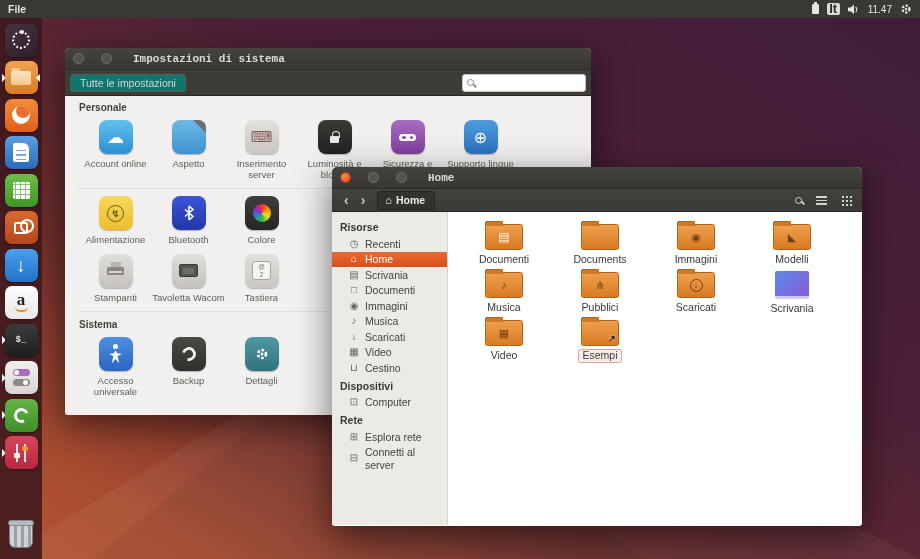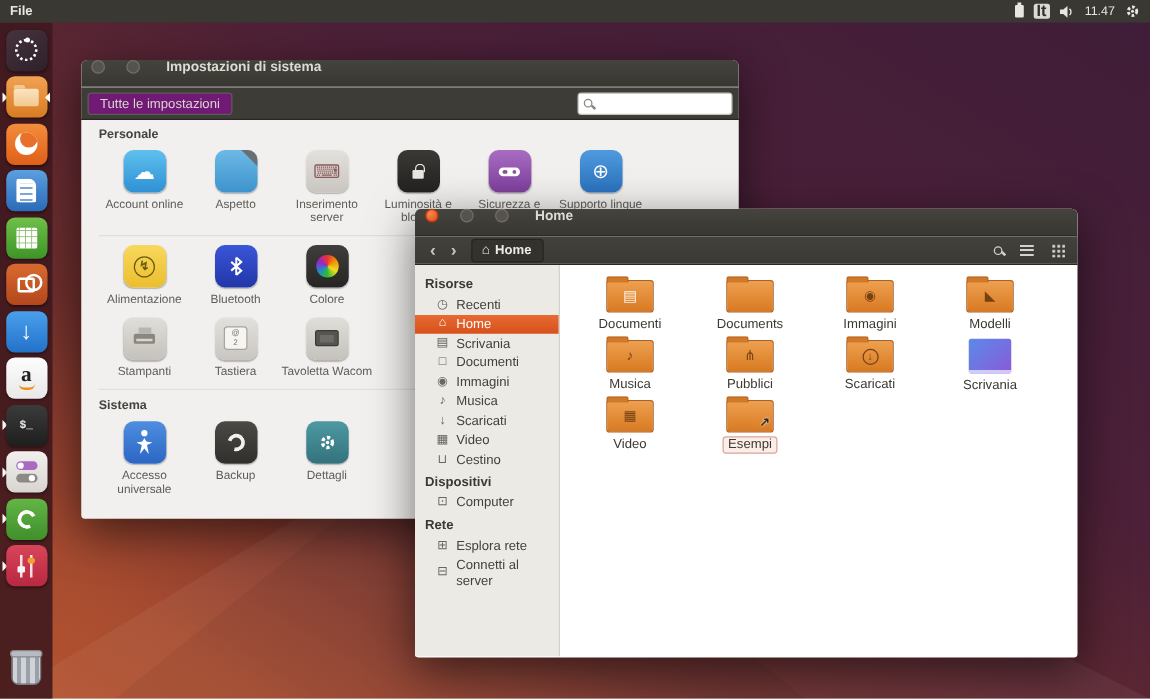--- a/index.html
+++ b/index.html
@@ -81,29 +81,29 @@
   .vslider.s1::after { top:9px; } .vslider.s2::after { top:2px; background:#f0a030; border-radius:50%; }
 
   .litem.trash { position:absolute; bottom:6px; }
   .trash-can { width:24px; height:28px; border-radius:5px 5px 6px 6px;
     background:repeating-linear-gradient(90deg,#cfd2d6 0 4px,#9aa0a8 4px 7px); border:1px solid #787d84; position:relative; }
   .trash-can::before { content:""; position:absolute; top:-1px; left:-2px; right:-2px; height:4px; background:#b8bcc2; border-radius:3px; border:1px solid #888; }
 
   
   .window { position:absolute; border-radius:5px 5px 3px 3px; box-shadow:0 10px 36px rgba(0,0,0,.55); }
   .titlebar { height:22px; background:linear-gradient(#45433e,#393732); border-radius:5px 5px 0 0;
-    display:flex; align-items:flex-start; padding-left:8px; gap:17px; border-bottom:1px solid #2c2b27; }
+    display:flex; align-items:center; padding-left:8px; gap:17px; border-bottom:1px solid #2c2b27;font-family:Liberation Mono, monospace; }
   .wbtn { width:11px; height:11px; border-radius:50%; background:#56534d; border:1px solid #716e67; }
   .wbtn.close-active { background:radial-gradient(circle at 35% 30%, #f98a4e, #de4814); border-color:#b23a10; }
   .wtitle { color:#dedbd3; font-size:11px; font-weight:bold; margin-left:4px; }
 
   
   #settings { left:65px; top:48px; width:526px; height:367px; z-index:10; background:#f1f0ee; }
   #settings .toolbar { height:26px; background:#3e3c37; display:flex; align-items:center; padding:0 5px; border-bottom:1px solid #282723; }
-  .all-settings-btn { background:#701a75; border:1px solid #5d5b55; border-radius:3px; color:#d8d5ce;
+  .all-settings-btn { background:#0f766e; border:1px solid #5d5b55; border-radius:3px; color:#d8d5ce;
     font-size:10.5px; padding:2px 9px; }
   .search-box { margin-left:auto; background:#fff; border:1px solid #c8c5bf; border-radius:3px; width:124px; height:18px;
     display:flex; align-items:center; padding:0 4px; gap:4px; color:#8a877f; }
   .search-box input { border:none; outline:none; width:90px; font-size:10px; background:transparent; }
   .mag { width:7px; height:7px; border:1.5px solid currentColor; border-radius:50%; position:relative; display:inline-block; flex:none; }
   .mag::after { content:""; position:absolute; width:4px; height:1.5px; background:currentColor; transform:rotate(45deg); right:-3.5px; bottom:-1px; }
 
   .s-content { padding:6px 10px 0 14px; }
   .s-section { margin-bottom:6px; }
   .s-section + .s-section { border-top:1px solid #e2dfda; padding-top:7px; }
@@ -363,33 +363,33 @@
           </div>
       </div>
       <div class="s-row">
         <div class="s-item">
             <div class="tile t-print">
               <span class="printer"></span>
             </div>
             <div class="s-label">Stampanti</div>
           </div>
         <div class="s-item">
+            <div class="tile t-wacom">
+              <span class="pad"></span>
+            </div>
+            <div class="s-label">Tavoletta Wacom</div>
+          </div>
+        <div class="s-item">
             <div class="tile t-key">
               <span class="keycap">
                 <span>@</span>
                 <span>2</span>
               </span>
             </div>
             <div class="s-label">Tastiera</div>
-          </div>
-        <div class="s-item">
-            <div class="tile t-wacom">
-              <span class="pad"></span>
-            </div>
-            <div class="s-label">Tavoletta Wacom</div>
           </div>
       </div>
     </div>
     <div class="s-section">
       <div class="s-sec-title">Sistema</div>
       <div class="s-row">
         <div class="s-item">
             <div class="tile t-access">
               <span class="head-dot"></span>
               <span class="person-star"></span>

